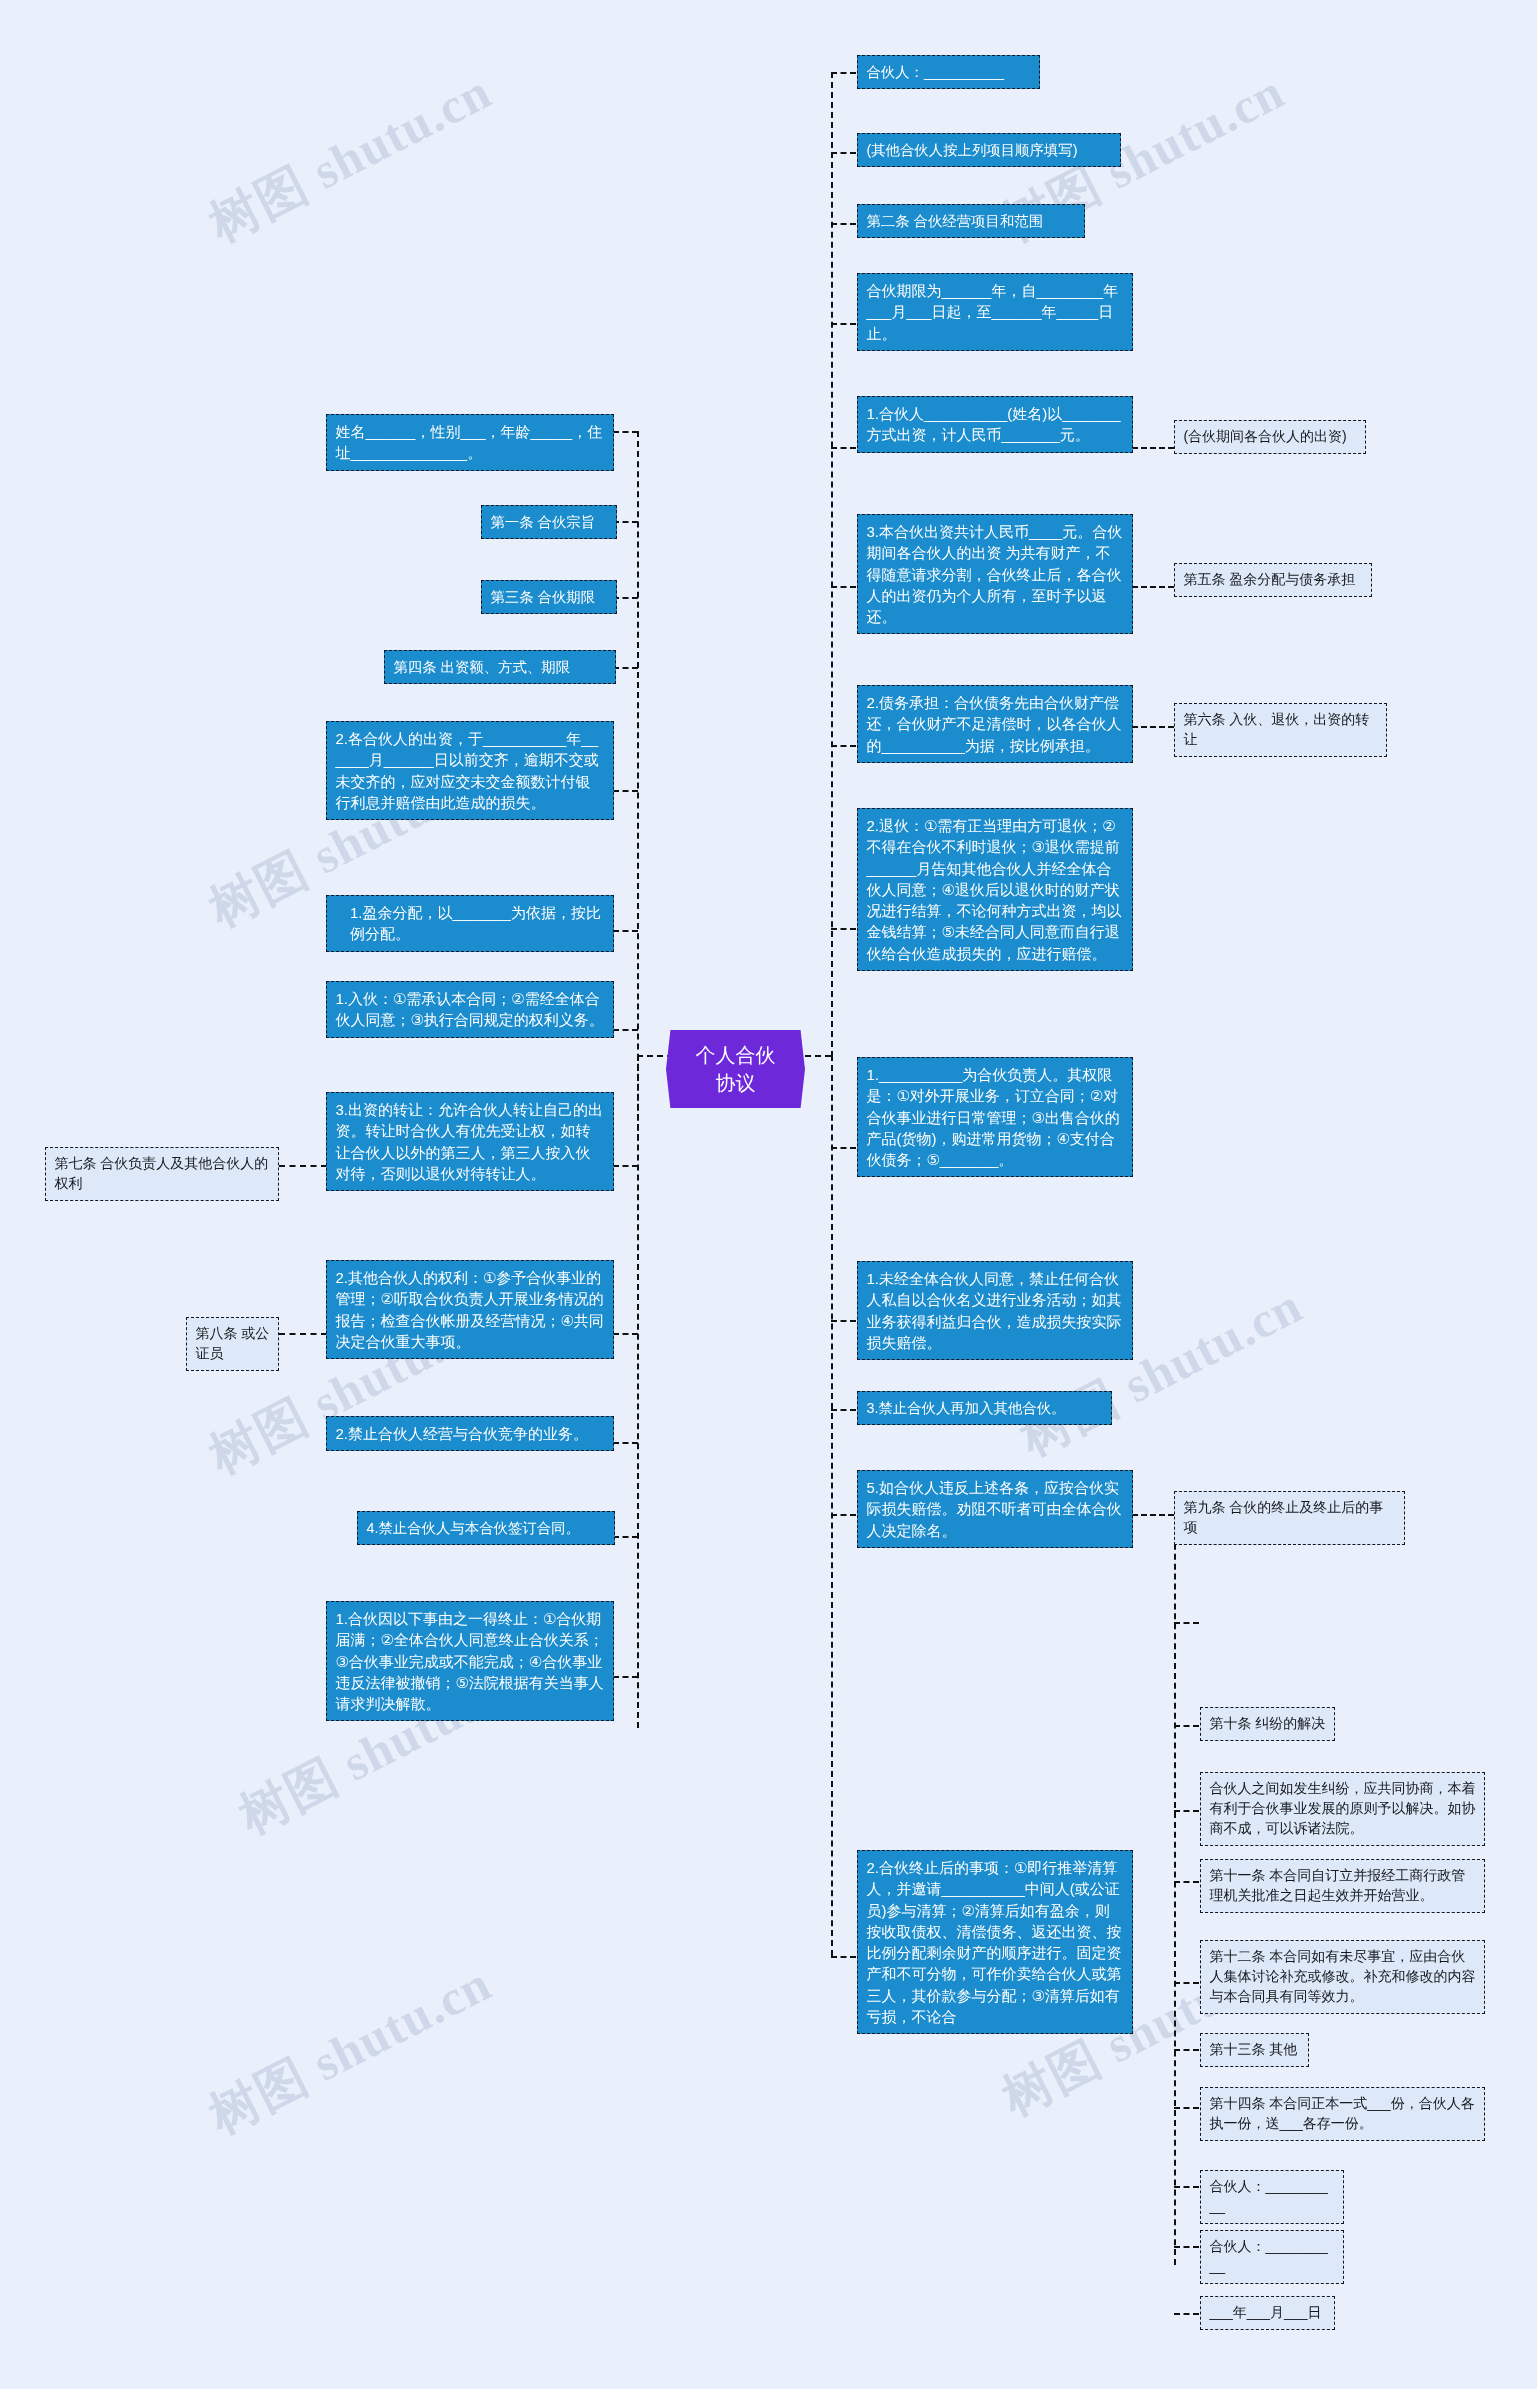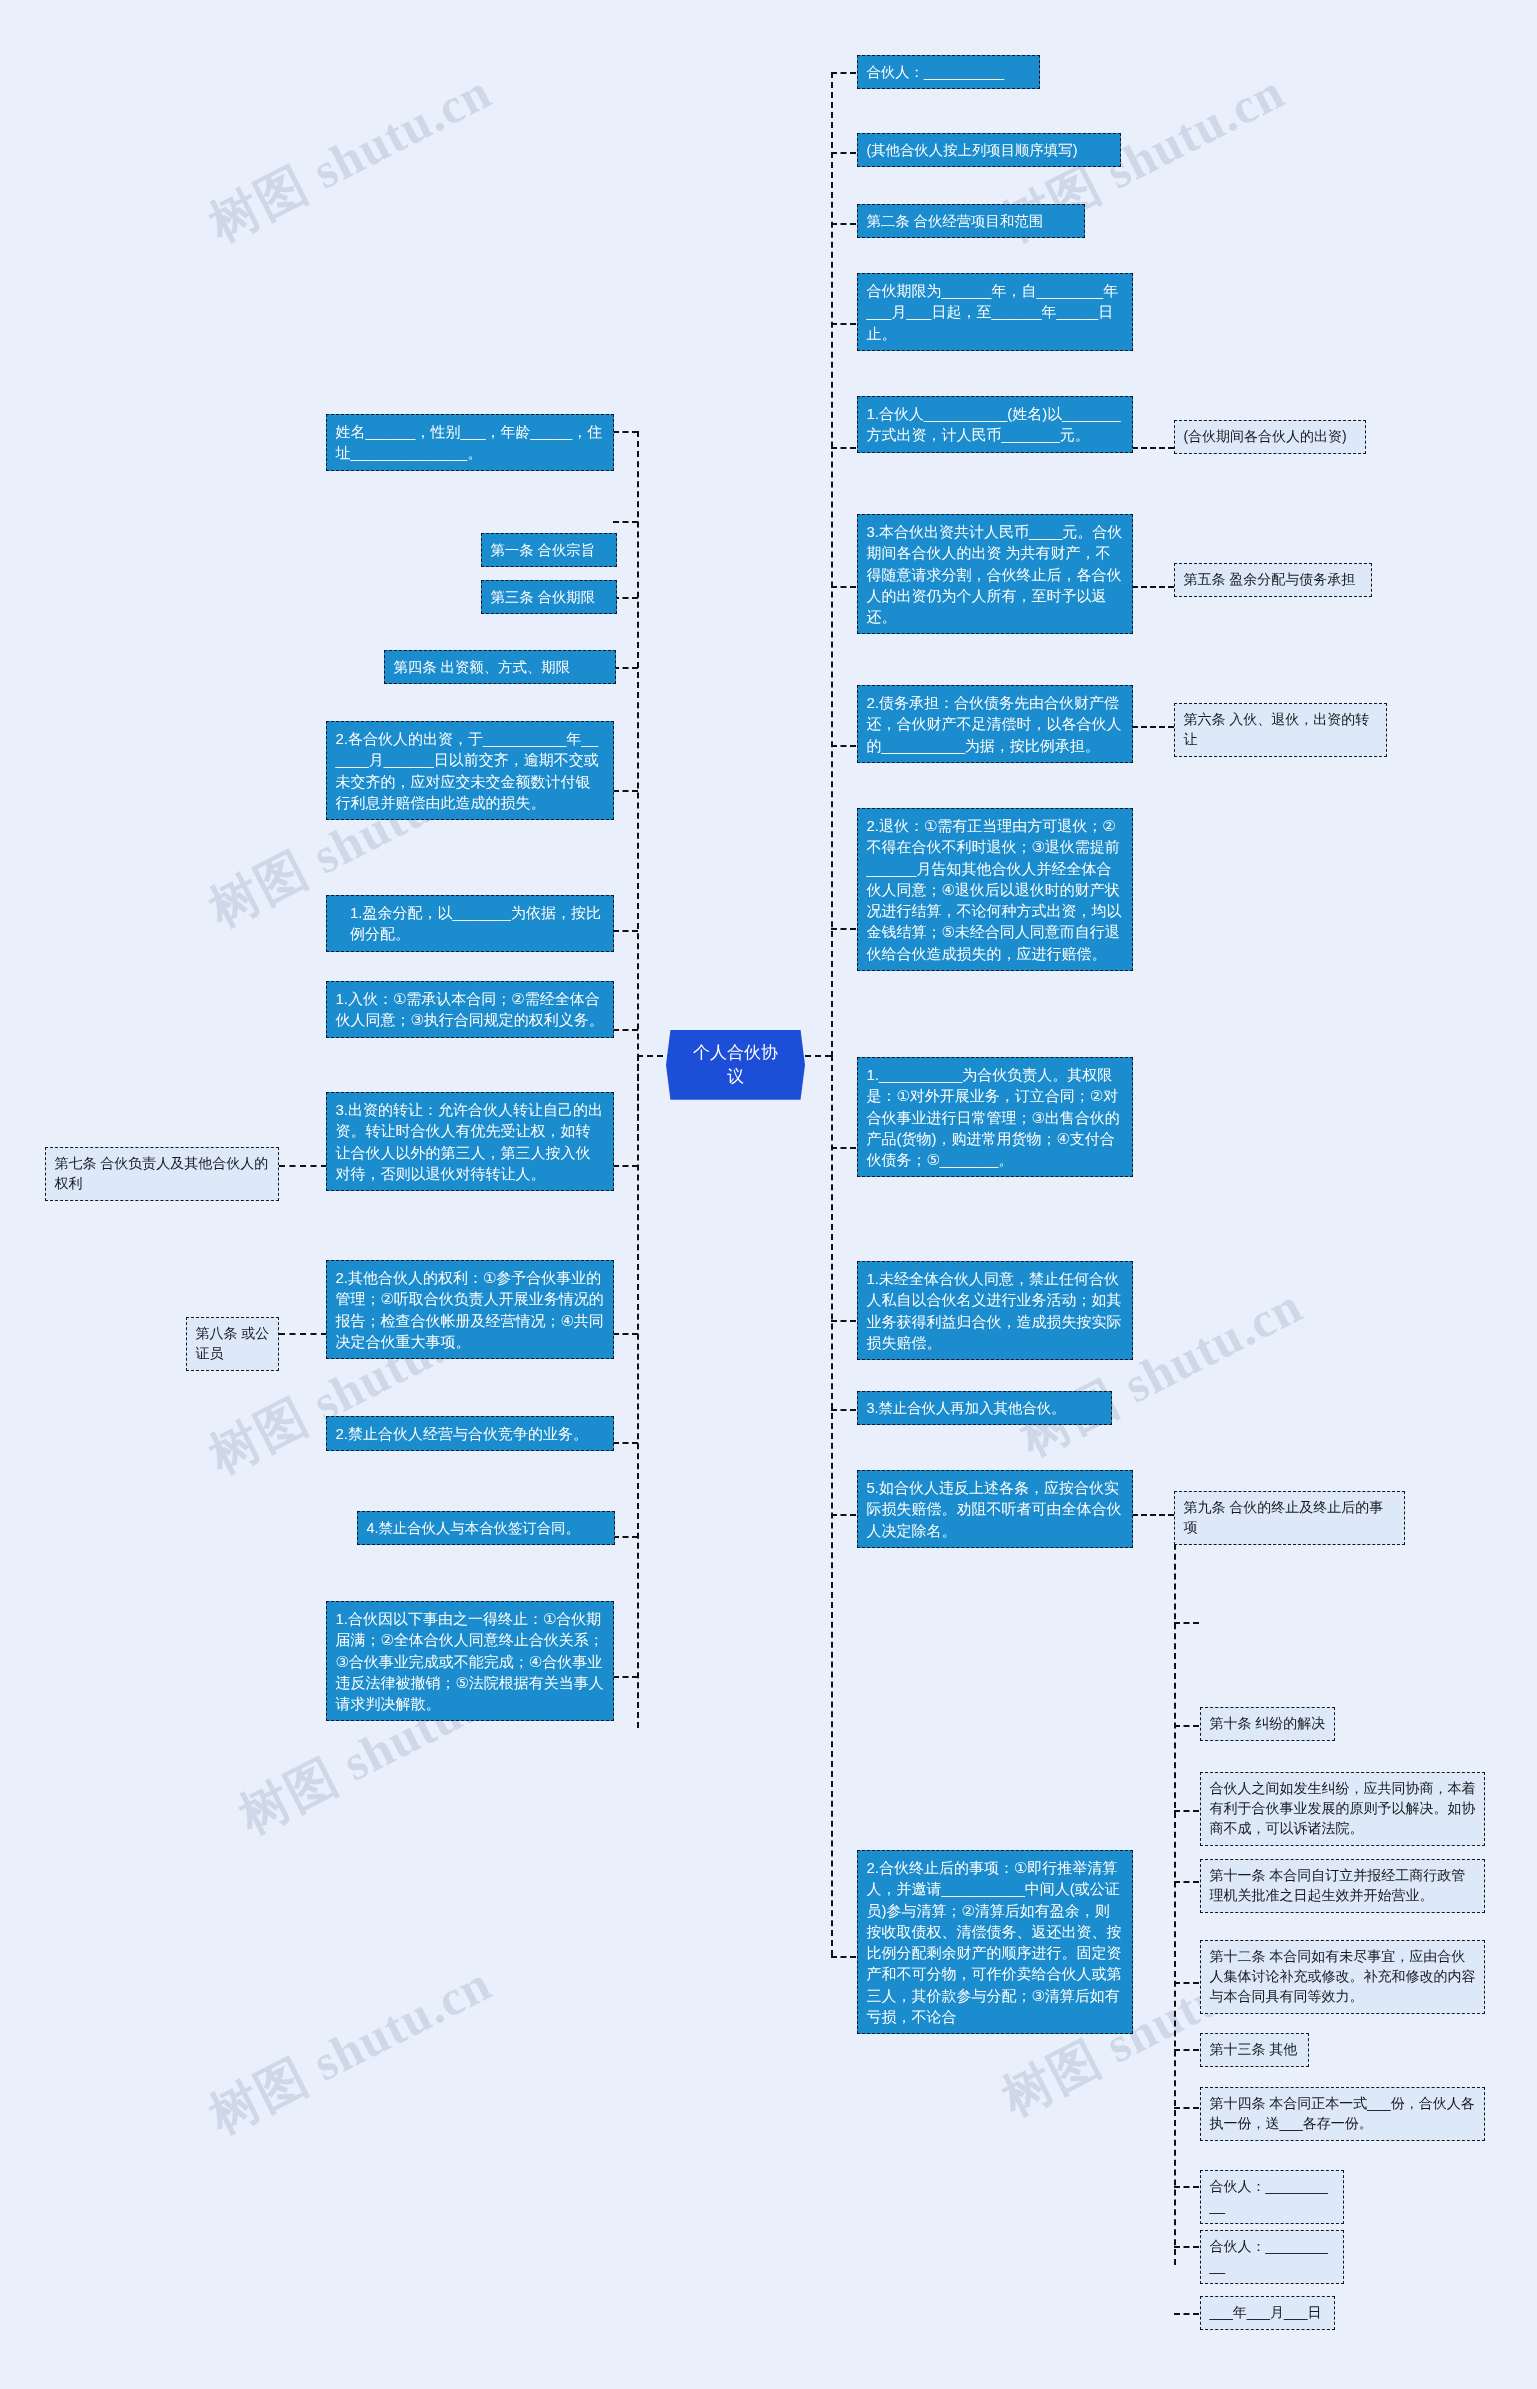--- a/index.html
+++ b/index.html
@@ -38,24 +38,24 @@
     background:#1b8ccd;
     color:#ffffff;
     font-size:15px;
   }
   .node.plain{
     background:#dde8f8;
     color:#16181d;
     font-size:14px;
   }
   .node.center{
-    background:#1d4ed8;
+    background:#6d28d9;
     color:#ffffff;
     border:none;
-    font-size:17px;
+    font-size:20px;
     padding:10.8px 20.4px;
     text-align:center;
     clip-path:polygon(3.2% 0,96.8% 0,100% 50%,96.8% 100%,3.2% 100%,0 50%);
   }
   .node.small{font-size:14.4px;}
 </style>
 </head>
 <body>
 
 <div id="canvas">
@@ -124,21 +124,21 @@
   <div class="hline" style="left:1174px;top:2049px;width:25px;"></div>
   <div class="hline" style="left:1174px;top:2107px;width:25px;"></div>
   <div class="hline" style="left:1174px;top:2186px;width:25px;"></div>
   <div class="hline" style="left:1174px;top:2246px;width:25px;"></div>
   <div class="hline" style="left:1174px;top:2313px;width:25px;"></div>
 
   <div class="node center" style="left:666px;top:1030px;width:139px;">个人合伙协议</div>
 
   <div class="node blue" style="left:326px;top:414px;width:288px;">姓名______，性别___，年龄_____，住址______________。</div>
 
-  <div class="node blue small" style="left:481px;top:505px;width:136px;margin-top:28px;">第一条 合伙宗旨</div>
+  <div class="node blue small" style="left:481px;top:505px;width:136px;">第一条 合伙宗旨</div>
 
   <div class="node blue small" style="left:481px;top:580px;width:136px;">第三条 合伙期限</div>
 
   <div class="node blue small" style="left:384px;top:650px;width:232px;">第四条 出资额、方式、期限</div>
 
   <div class="node blue" style="left:326px;top:721px;width:288px;">2.各合伙人的出资，于__________年______月______日以前交齐，逾期不交或未交齐的，应对应交未交金额数计付银行利息并赔偿由此造成的损失。</div>
 
   <div class="node blue" style="left:326px;top:895px;width:288px;padding-left:23px;">1.盈余分配，以_______为依据，按比例分配。</div>
 
   <div class="node blue" style="left:326px;top:981px;width:288px;">1.入伙：①需承认本合同；②需经全体合伙人同意；③执行合同规定的权利义务。</div>

